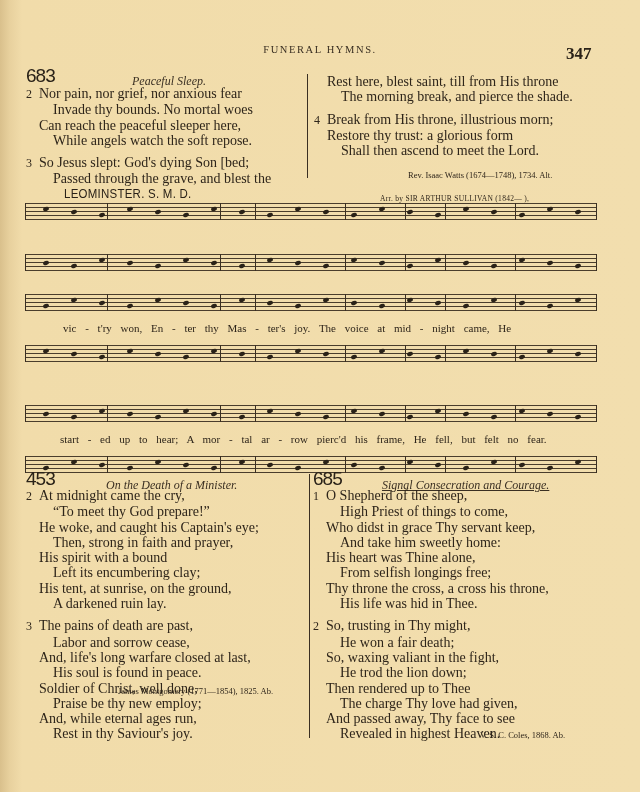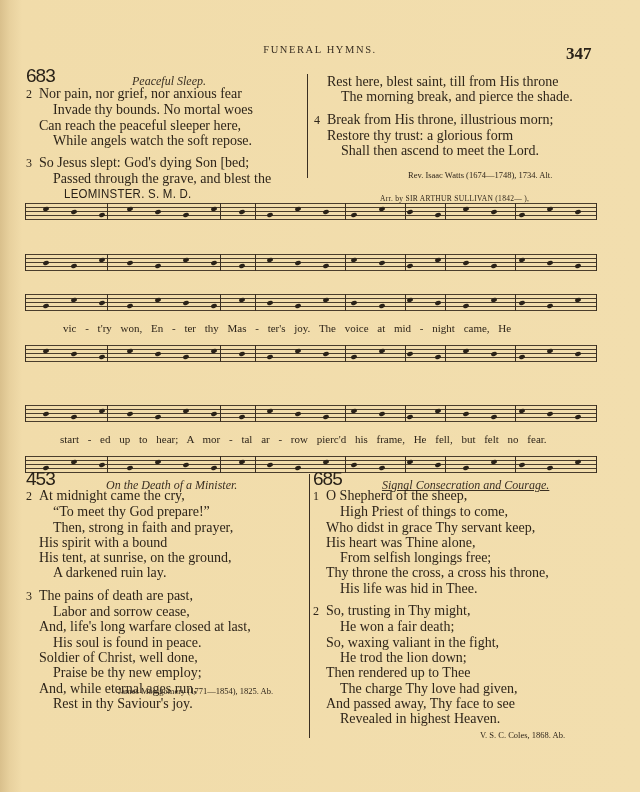--- a/index.html
+++ b/index.html
@@ -283,22 +283,24 @@
       <div class="note" style="left: 522px; top: 10px;"></div>
       <div class="note" style="left: 550px; top: 4px;"></div>
     </div>
 </div>
 
 <div class="abs hymn-num" style="left:26px;top:469px;">453</div>
 <div class="abs subtitle" style="left:106px;top:478px;">On the Death of a Minister.</div>
 <div class="abs verse" style="left:26px;top:488px;">
     <div class="ln"><span class="vnum">2</span><span>At midnight came the cry,</span></div>
     <div class="ln in"><span class="vnum"></span><span>“To meet thy God prepare!”</span></div>
+    <div class="ln"><span class="vnum"></span><span>He woke, and caught his Captain's eye;</span></div>
     <div class="ln in"><span class="vnum"></span><span>Then, strong in faith and prayer,</span></div>
     <div class="ln"><span class="vnum"></span><span>His spirit with a bound</span></div>
+    <div class="ln in"><span class="vnum"></span><span>Left its encumbering clay;</span></div>
     <div class="ln"><span class="vnum"></span><span>His tent, at sunrise, on the ground,</span></div>
     <div class="ln in"><span class="vnum"></span><span>A darkened ruin lay.</span></div>
     <div class="ln" style="margin-top: 7px;"><span class="vnum">3</span><span>The pains of death are past,</span></div>
     <div class="ln in"><span class="vnum"></span><span>Labor and sorrow cease,</span></div>
     <div class="ln"><span class="vnum"></span><span>And, life's long warfare closed at last,</span></div>
     <div class="ln in"><span class="vnum"></span><span>His soul is found in peace.</span></div>
     <div class="ln"><span class="vnum"></span><span>Soldier of Christ, well done,</span></div>
     <div class="ln in"><span class="vnum"></span><span>Praise be thy new employ;</span></div>
     <div class="ln"><span class="vnum"></span><span>And, while eternal ages run,</span></div>
     <div class="ln in"><span class="vnum"></span><span>Rest in thy Saviour's joy.</span></div>
@@ -306,20 +308,21 @@
 <div class="abs attr" style="left:118px;top:686px;">James Montgomery (1771—1854), 1825.   Ab.</div>
 
 <div class="abs vrule" style="left:309px;top:474px;height:264px;"></div>
 
 <div class="abs hymn-num" style="left:313px;top:469px;">685</div>
 <div class="abs subtitle" style="left:382px;top:478px;text-decoration:underline;">Signal Consecration and Courage.</div>
 <div class="abs verse" style="left:313px;top:488px;">
     <div class="ln"><span class="vnum">1</span><span>O Shepherd of the sheep,</span></div>
     <div class="ln in"><span class="vnum"></span><span>High Priest of things to come,</span></div>
     <div class="ln"><span class="vnum"></span><span>Who didst in grace Thy servant keep,</span></div>
+    <div class="ln in"><span class="vnum"></span><span>And take him sweetly home:</span></div>
     <div class="ln"><span class="vnum"></span><span>His heart was Thine alone,</span></div>
     <div class="ln in"><span class="vnum"></span><span>From selfish longings free;</span></div>
     <div class="ln"><span class="vnum"></span><span>Thy throne the cross, a cross his throne,</span></div>
     <div class="ln in"><span class="vnum"></span><span>His life was hid in Thee.</span></div>
     <div class="ln" style="margin-top: 7px;"><span class="vnum">2</span><span>So, trusting in Thy might,</span></div>
     <div class="ln in"><span class="vnum"></span><span>He won a fair death;</span></div>
     <div class="ln"><span class="vnum"></span><span>So, waxing valiant in the fight,</span></div>
     <div class="ln in"><span class="vnum"></span><span>He trod the lion down;</span></div>
     <div class="ln"><span class="vnum"></span><span>Then rendered up to Thee</span></div>
     <div class="ln in"><span class="vnum"></span><span>The charge Thy love had given,</span></div>

